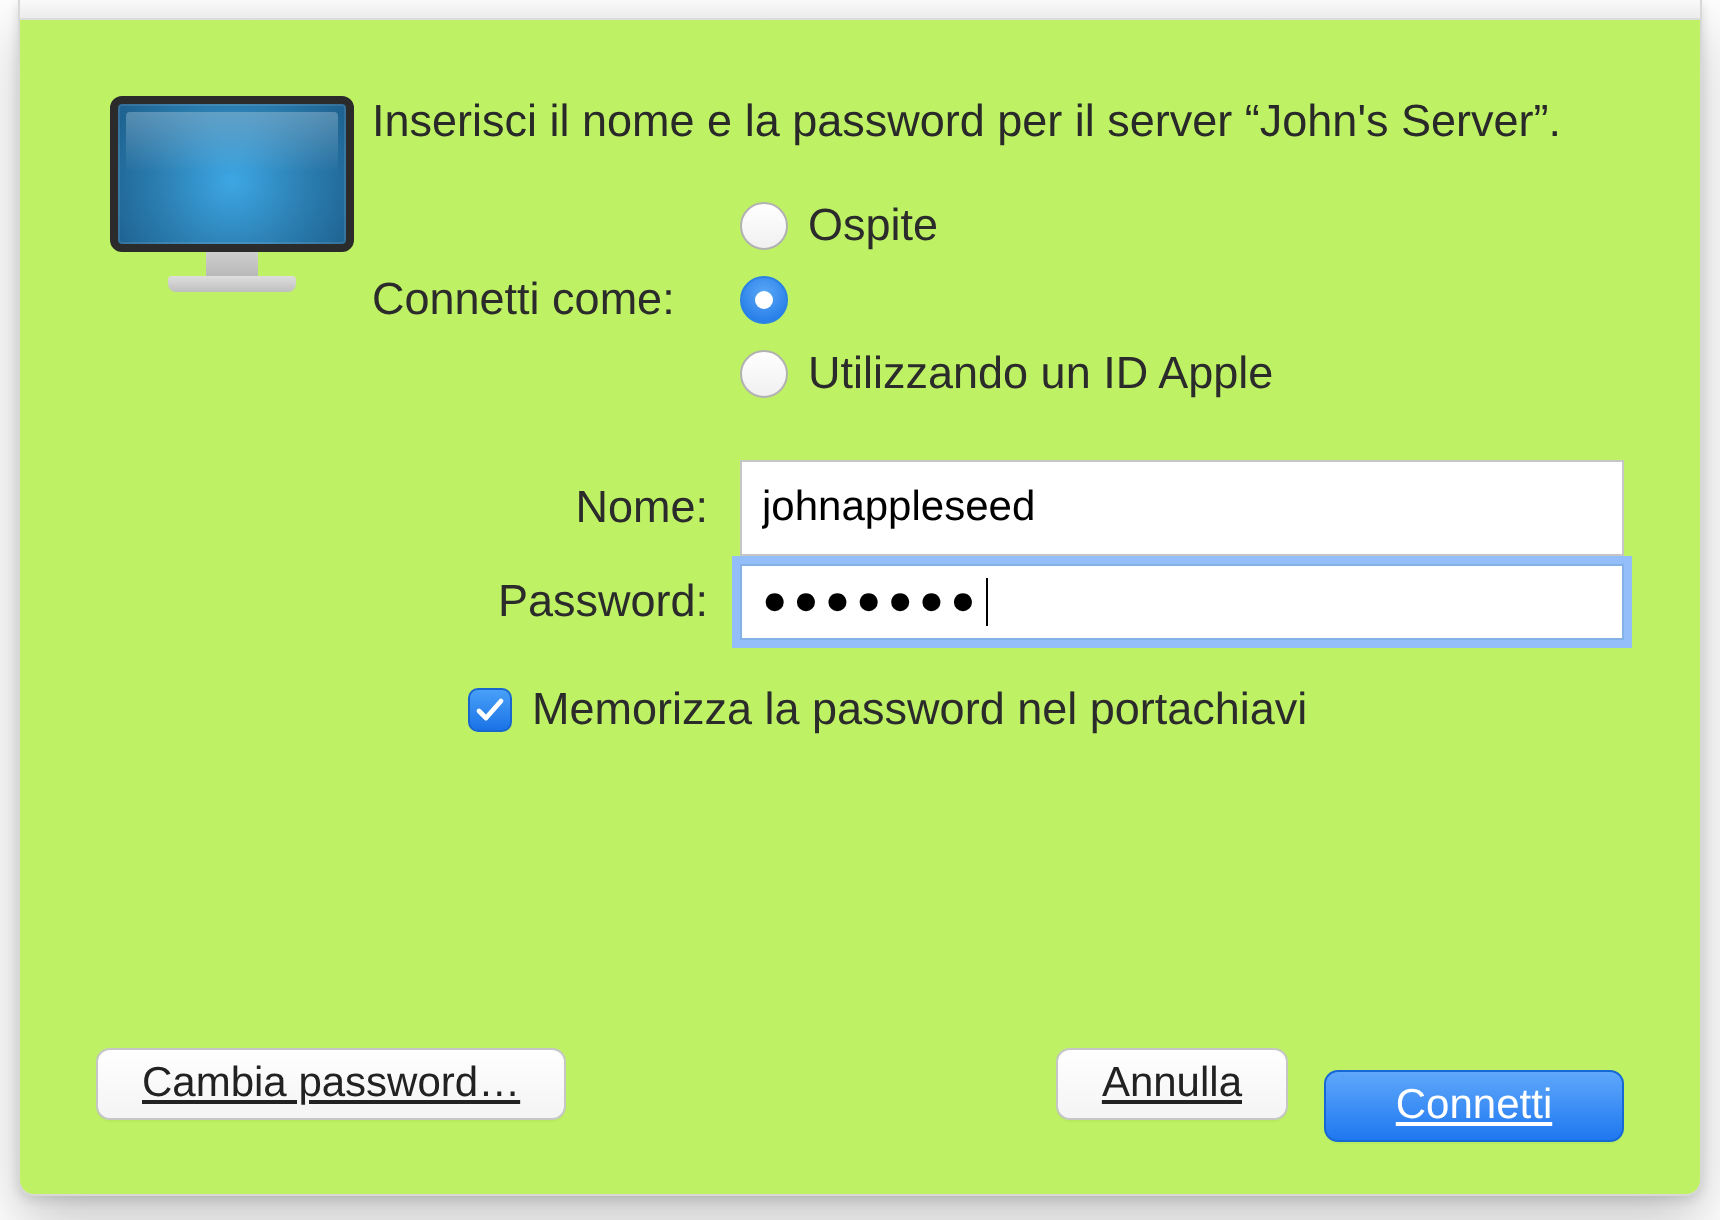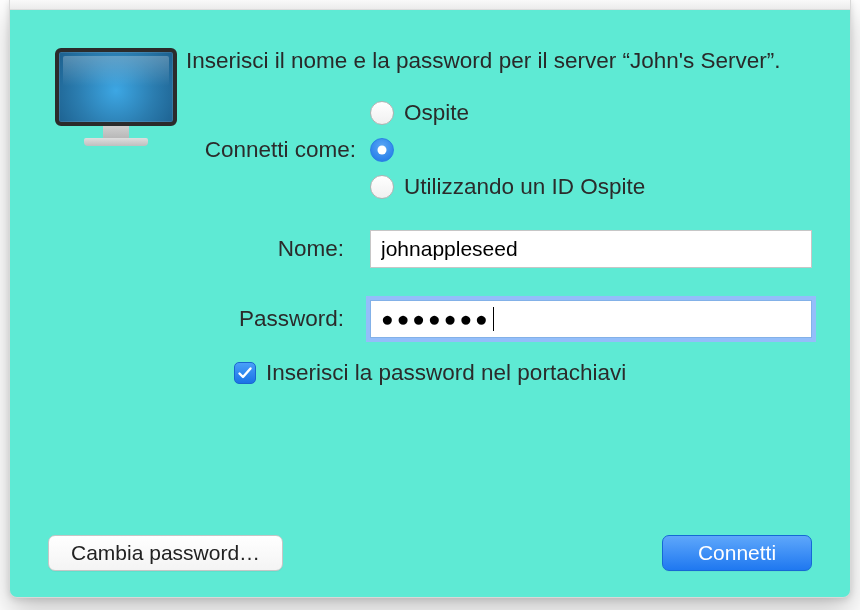--- a/index.html
+++ b/index.html
@@ -6,21 +6,21 @@
   html, body {
     margin: 0; padding: 0;
     width: 860px; height: 610px;
     font-family: -apple-system, "Helvetica Neue", Helvetica, Arial, sans-serif;
     background: #fff;
   }
   .sheet {
     position: absolute;
     left: 9px; top: 0;
     width: 842px; height: 598px;
-    background: #5eead4;
+    background: #bef264;
     border: 1px solid #d8d8d8;
     border-top: none;
     box-shadow: 0 14px 30px rgba(0,0,0,0.22), 0 2px 6px rgba(0,0,0,0.12);
     border-radius: 0 0 8px 8px;
   }
   .topbar {
     height: 10px;
     background: linear-gradient(#f9f9f9, #ececec);
     border-bottom: 1px solid #dcdcdc;
   }
@@ -55,21 +55,20 @@
     line-height: 1.5;
     margin: 6px 0 22px 0;
   }
   .row {
     display: flex;
     align-items: center;
     margin-bottom: 14px;
   }
   .label {
     width: 184px;
-    text-align: right;
     padding-right: 14px;
     font-size: 22.5px;
     color: #2b2b2b;
   }
   .opts { display: flex; flex-direction: column; gap: 12px; }
   .radio-line { display: flex; align-items: center; gap: 10px; font-size: 22.5px; color: #2b2b2b; cursor: default; }
   .radio {
     width: 24px; height: 24px; border-radius: 50%;
     border: 1px solid #b2b2b2;
     background: linear-gradient(#ffffff,#f0f0f0);
@@ -79,27 +78,27 @@
   .radio.checked {
     border-color: #2a82e4;
     background: radial-gradient(circle at 50% 35%, #5aa8f5, #1a73e6);
   }
   .radio.checked::after{
     content:""; position:absolute; left:50%; top:50%;
     width:9px; height:9px; background:#fff; border-radius:50%;
     transform:translate(-50%,-50%);
   }
   .field-row { display:flex; align-items:center; margin-top: 30px; }
-  .field-row + .field-row { margin-top: 32px; justify-content: space-between; }
+  .field-row + .field-row { margin-top: 4px; justify-content: space-between; }
   .field-label {
-    width: 184px; text-align:right; padding-right:26px;
+    width: 184px; text-align:right; padding-right:16px;
     font-size:22.5px; color:#2b2b2b;
   }
   .text-input {
-    flex:1; height:38px;
+    flex:1; height:48px;
     border:1px solid #c6c6c6;
     background:#fff;
     font-size:21px;
     padding: 2px 10px;
     font-family: inherit;
     outline: none;
   }
   .pw-dots {
     flex:1; height:38px;
     border:1px solid #83b1e8;
@@ -134,20 +133,21 @@
     height:36px;
     border-radius:7px;
     border:1px solid #c6c6c6;
     background: linear-gradient(#ffffff,#f4f4f4);
     font-size:21px;
     padding: 0 22px;
     font-family: inherit;
     color:#222;
     cursor: default;
     box-shadow: 0 1px 0 rgba(0,0,0,0.03);
+    text-decoration: underline;
   }
   .btn.primary {
     border:1px solid #1668d6;
     background: linear-gradient(#5ea7fb,#1f78f0);
     color:#fff;
     min-width:150px;
   }
   .spacer { flex:1; }
   .btn + .btn { margin-left: 18px; margin-top: 22px; }
 </style>
@@ -174,21 +174,21 @@
         <div class="opts">
           <div class="radio-line">
             <span class="radio"></span>
             <span>Ospite</span>
           </div>
           <div class="radio-line">
             <span class="radio checked"></span>
           </div>
           <div class="radio-line">
             <span class="radio"></span>
-            <span>Utilizzando un ID Ospite</span>
+            <span>Utilizzando un ID Apple</span>
           </div>
         </div>
       </div>
 
       <div class="field-row">
         <div class="field-label">Nome:</div>
         <input class="text-input" type="text" value="johnappleseed" style="">
       </div>
 
       <div class="field-row">
@@ -198,23 +198,24 @@
             <span class="caret"></span>
         </div>
       </div>
 
       <div class="check-row">
         <span class="checkbox">
           <svg width="16" height="16" viewBox="0 0 16 16">
               <path d="M2.5 8.5 L6 12 L13.5 3.5" stroke="#fff" stroke-width="2.4" fill="none" stroke-linecap="round" stroke-linejoin="round"></path>
             </svg>
         </span>
-        <span>Inserisci la password nel portachiavi</span>
+        <span>Memorizza la password nel portachiavi</span>
       </div>
     </div>
   </div>
 
   <div class="button-row">
     <button class="btn">Cambia password…</button>
     <div class="spacer"></div>
+    <button class="btn">Annulla</button>
     <button class="btn primary">Connetti</button>
   </div>
 </div>
 
 </body></html>

